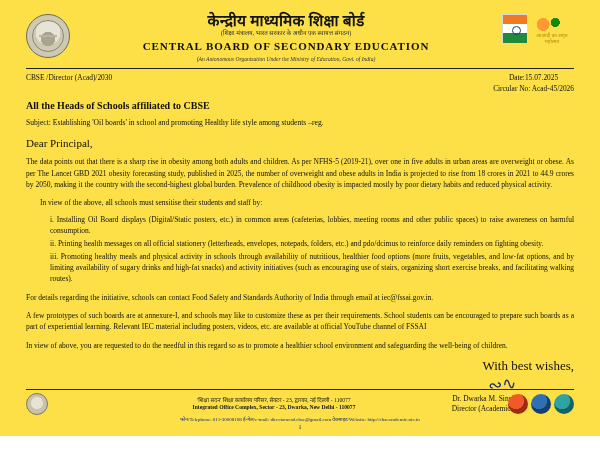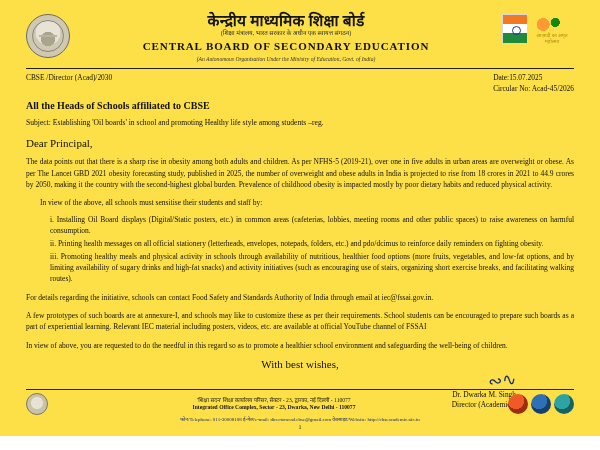--- a/index.html
+++ b/index.html
@@ -118,21 +118,21 @@
   }
 
   
   .refline {
     display: flex;
     justify-content: space-between;
     font-size: 7.4px;
     color: #111;
     margin-bottom: 2px;
   }
-  .refline .right { text-align: left; line-height: 1.45; }
+  .refline .right { text-align: center; line-height: 1.45; }
 
   .addressee {
     font-size: 10px;
     margin: 6px 0 7px 0;
     color: #111;
     font-weight: bold;
   }
 
   .subject {
     font-size: 7.6px;
@@ -160,22 +160,22 @@
   }
   .list-item {
     font-size: 7.5px;
     line-height: 1.46;
     text-align: justify;
     color: #111;
     margin-bottom: 2px;
   }
 
   .closing {
-    font-size: 11px;
-    text-align: center;
+    font-size: 13px;
+    text-align: right;
     margin-top: 6px;
     color: #111;
   }
 
   .sign-block {
     margin-top: 2px;
     text-align: right;
     padding-right: 58px;
   }
   .sign-mark {

